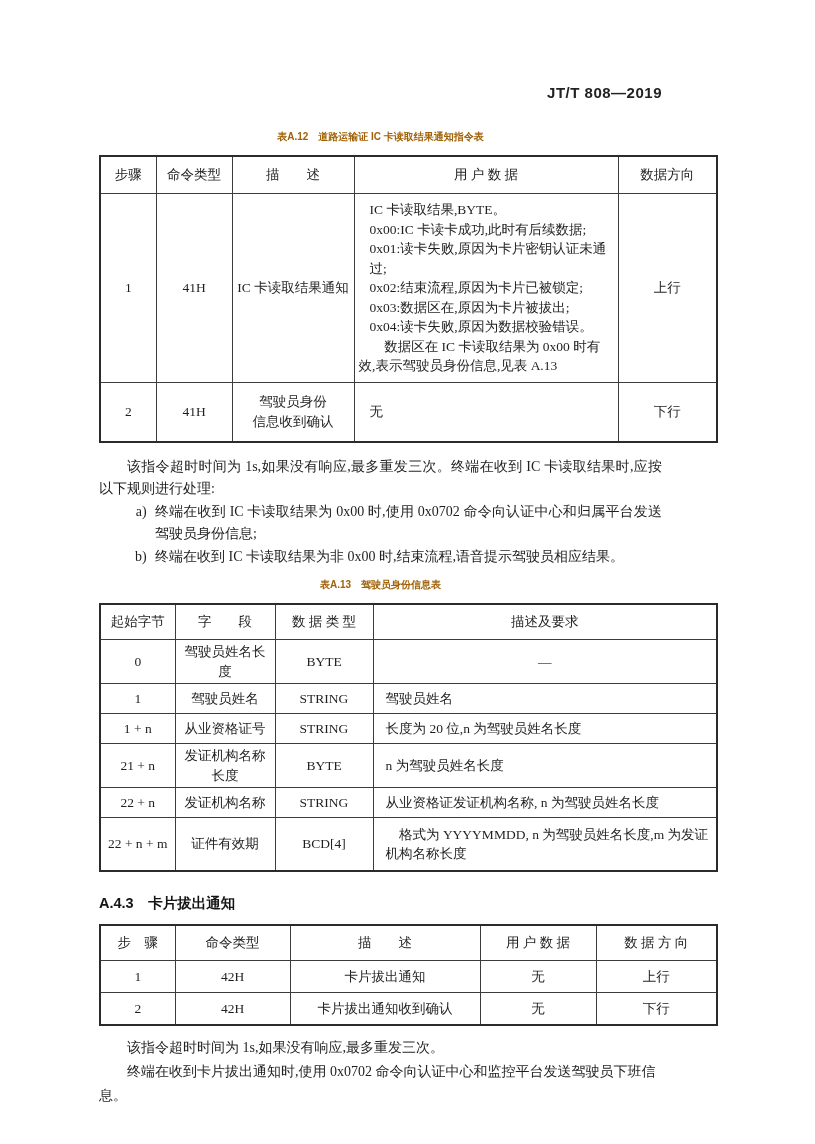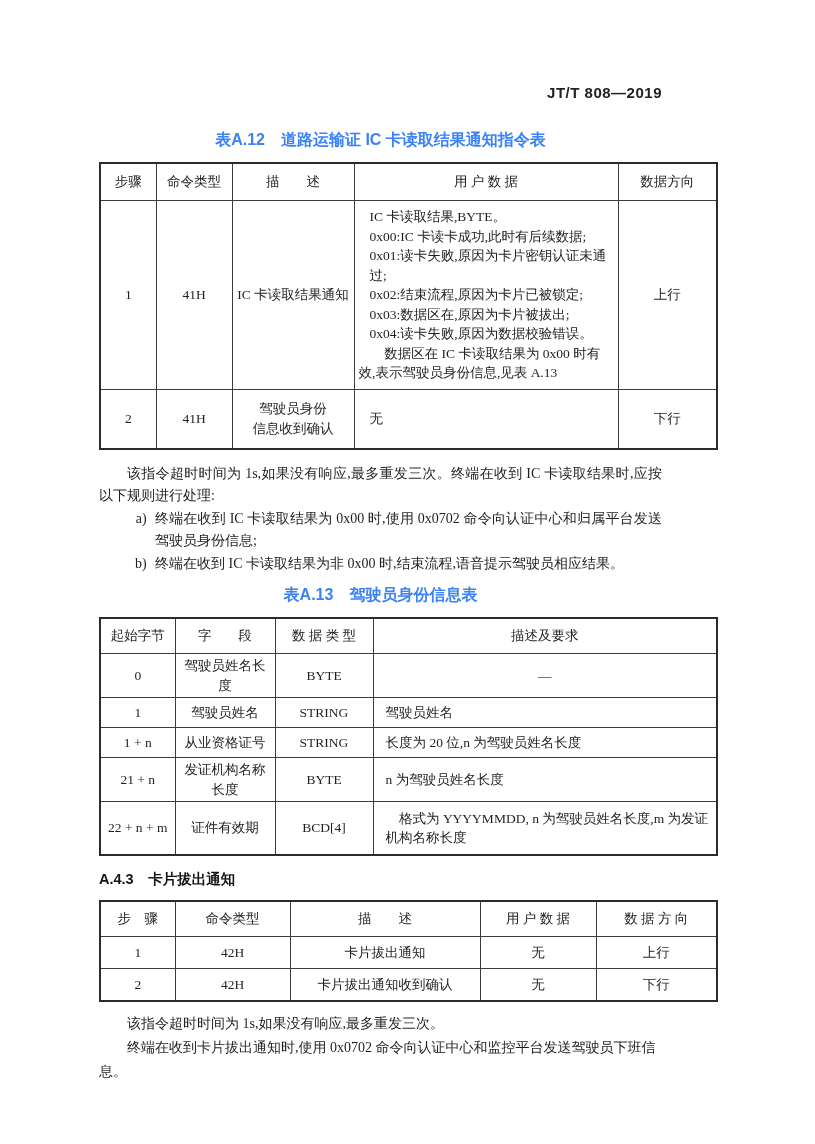--- a/index.html
+++ b/index.html
@@ -11,21 +11,21 @@
   .page{
     box-sizing:border-box;width:761px;height:1144px;
     padding:84px 99px 0 99px;background:#fff;
   }
   .doc-code{
     text-align:right;font-family:"Liberation Sans","DejaVu Sans",sans-serif;
     font-weight:700;font-size:15px;letter-spacing:.5px;color:#222;height:20px;
   }
   .caption{
     text-align:center;font-family:"Liberation Sans","DejaVu Sans",sans-serif;
-    font-weight:700;font-size:16px;color:#3b82f6;
+    font-weight:700;font-size:10px;color:#a16207;
   }
   .caption .cap-text{margin-left:1em;}
   .cap-a12{margin-top:26px;}
   .cap-a13{margin-top:10px;}
   .cap-a14{margin-top:12px;}
   table.doc-table{
     width:100%;border-collapse:collapse;table-layout:fixed;
     margin-top:11px;border:2px solid #2b2b2b;
   }
   .doc-table th,.doc-table td{
@@ -45,21 +45,21 @@
   .t13 tr.tall td{height:48px;}
   .t13 td.desc-indent{text-indent:1em;padding-right:8px;}
   .t14 td{height:27px;text-align:center;}
   .para{font-size:14px;line-height:22.5px;margin-top:13px;text-align:justify;}
   .indent{text-indent:2em;}
   .list{font-size:14px;line-height:22.5px;}
   .list-item{display:flex;margin-top:0;}
   .list-label{flex:0 0 2.2em;text-align:right;padding-right:.6em;margin-left:1.2em;}
   .list-text{flex:1;text-align:justify;}
   .section-head{
-    margin-top:14px;font-family:"Liberation Sans","DejaVu Sans",sans-serif;
+    margin-top:22px;font-family:"Liberation Sans","DejaVu Sans",sans-serif;
     font-weight:700;font-size:14.5px;color:#141414;
   }
   .section-head .sec-title{margin-left:1em;}
   .closing p{margin:0;font-size:14px;line-height:24px;text-indent:2em;}
   .closing{margin-top:10px;}
 </style>
 </head>
 <body>
 
 <div class="page">
@@ -163,20 +163,26 @@
       <td class="c">从业资格证号</td>
       <td class="c">STRING</td>
       <td class="desc">长度为 20 位,n 为驾驶员姓名长度</td>
     </tr>
     <tr>
       <td class="c">21 + n</td>
       <td class="c">发证机构名称长度</td>
       <td class="c">BYTE</td>
       <td class="desc">n 为驾驶员姓名长度</td>
     </tr>
+    <tr>
+      <td class="c">22 + n</td>
+      <td class="c">发证机构名称</td>
+      <td class="c">STRING</td>
+      <td class="desc">从业资格证发证机构名称, n 为驾驶员姓名长度</td>
+    </tr>
     <tr class="tall">
       <td class="c">22 + n + m</td>
       <td class="c">证件有效期</td>
       <td class="c">BCD[4]</td>
       <td class="desc desc-indent">格式为 YYYYMMDD, n 为驾驶员姓名长度,m 为发证机构名称长度</td>
     </tr>
   </tbody>
     </table>
 
   <div class="section-head">

